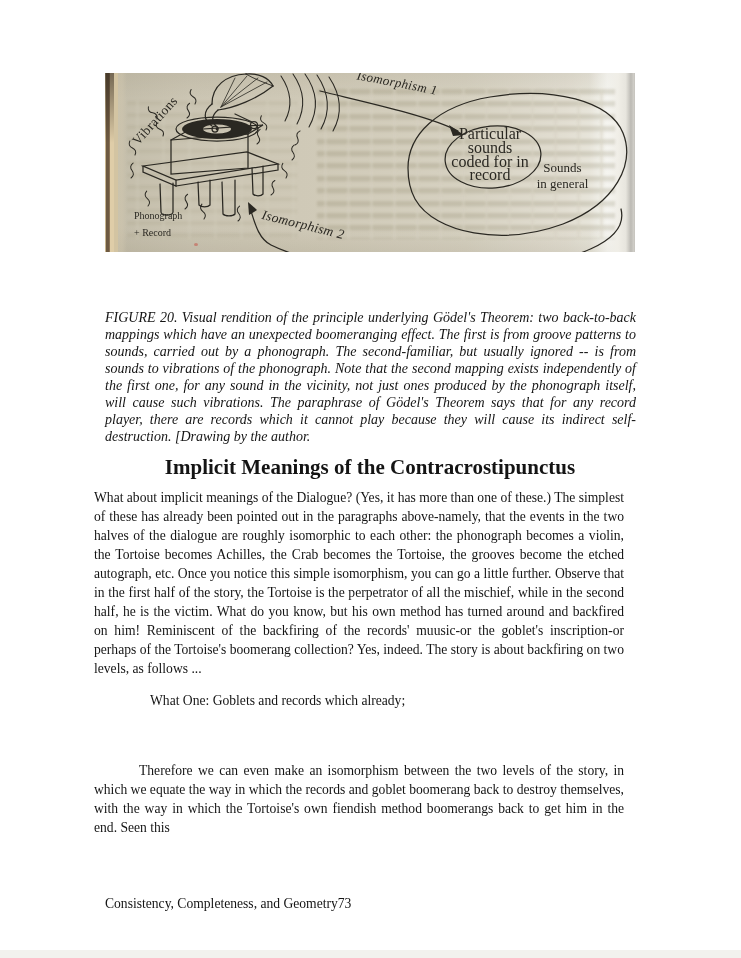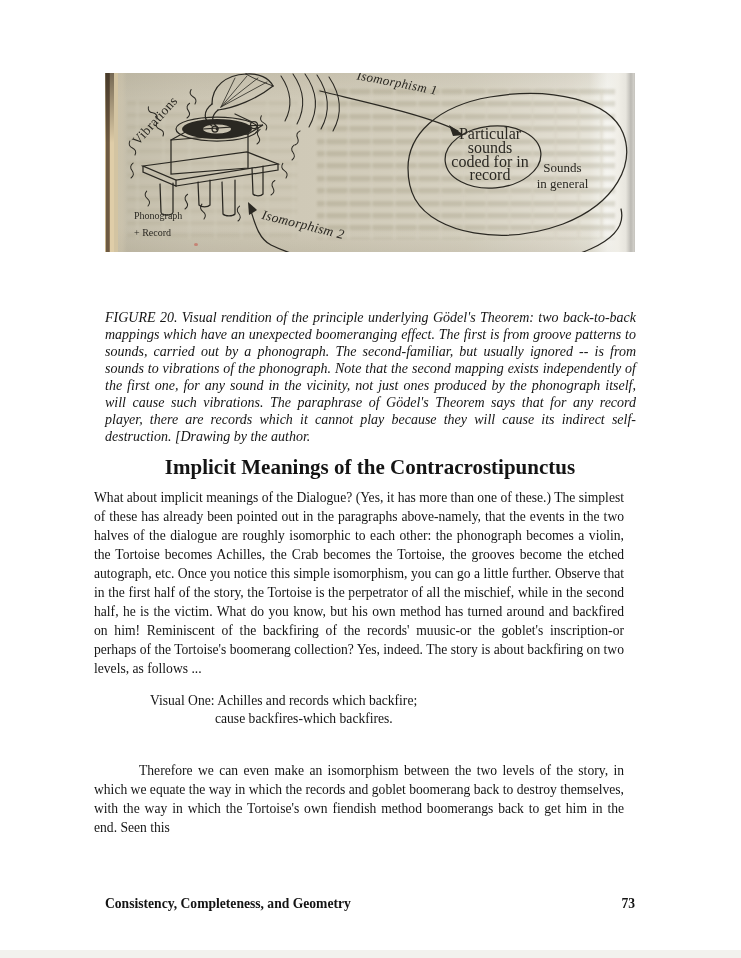--- a/index.html
+++ b/index.html
@@ -48,21 +48,21 @@
   
   .caption{left:105px;top:271px;width:531px;font-style:italic;font-size:14px;line-height:17px;text-align:justify;margin-top:38px;}
   .heading{left:105px;top:455px;width:530px;text-align:center;font-weight:bold;font-size:21px;}
   .para{left:94px;width:530px;font-size:13.6px;line-height:19px;text-align:justify;}
   .para1{top:488px;}
   .levels{left:105px;top:692px;width:530px;font-size:13.6px;line-height:18.3px;}
   .lv1{padding-left:45px;}
   .lv2-l1{padding-left:45px;text-align:justify;text-align-last:justify;}
   .lv2-l2{padding-left:110px;}
   .para2{top:761px;text-indent:45px;}
-  .footer{left:105px;top:896px;width:530px;display:flex;justify-content:space-between;font-size:13.6px;font-weight:bold;}
+  .footer{left:105px;top:896px;width:530px;display:flex;justify-content:flex-start;font-size:13.6px;}
   .bottom-strip{left:0;top:950px;width:741px;height:8px;background:#f2f2ee;}
 </style>
 </head>
 <body>
 
 <div class="abs scan">
   <div class="abs edge-left"></div>
   <div class="abs edge-left-top"></div>
   <div class="abs edge-right"></div>
   <div class="abs bleed bleed1"></div>
@@ -166,25 +166,24 @@
 </div>
 
 <div class="abs caption">FIGURE 20. Visual rendition of the principle underlying Gödel's Theorem: two back-to-back mappings which have an unexpected boomeranging effect. The first is from groove patterns to sounds, carried out by a phonograph. The second-familiar, but usually ignored -- is from sounds to vibrations of the phonograph. Note that the second mapping exists independently of the first one, for any sound in the vicinity, not just ones produced by the phonograph itself, will cause such vibrations. The paraphrase of Gödel's Theorem says that for any record player, there are records which it cannot play because they will cause its indirect self-destruction. [Drawing by the author.</div>
 
 <div class="abs heading">Implicit Meanings of the Contracrostipunctus</div>
 
 <div class="abs para para1">What about implicit meanings of the Dialogue? (Yes, it has more than one of these.) The simplest of these has already been pointed out in the paragraphs above-namely, that the events in the two halves of the dialogue are roughly isomorphic to each other: the phonograph becomes a violin, the Tortoise becomes Achilles, the Crab becomes the Tortoise, the grooves become the etched autograph, etc. Once you notice this simple isomorphism, you can go a little further. Observe that in the first half of the story, the Tortoise is the perpetrator of all the mischief, while in the second half, he is the victim. What do you know, but his own method has turned around and backfired on him! Reminiscent of the backfiring of the records' muusic-or the goblet's inscription-or perhaps of the Tortoise's boomerang collection? Yes, indeed. The story is about backfiring on two levels, as follows ...</div>
 
 <div class="abs levels">
   <div class="lv1">
-    <span>Visual One:</span>
+    <span>What One:</span>
     <span> </span>
-    <span>Achilles and records which backfire;</span>
+    <span>Goblets and records which already;</span>
   </div>
-  <div class="lv2-l2">cause backfires-which backfires.</div>
 </div>
 
 <div class="abs para para2">Therefore we can even make an isomorphism between the two levels of the story, in which we equate the way in which the records and goblet boomerang back to destroy themselves, with the way in which the Tortoise's own fiendish method boomerangs back to get him in the end. Seen this</div>
 
 <div class="abs footer">
   <span>Consistency, Completeness, and Geometry</span>
   <span>73</span>
 </div>
 <div class="abs bottom-strip"></div>
 

